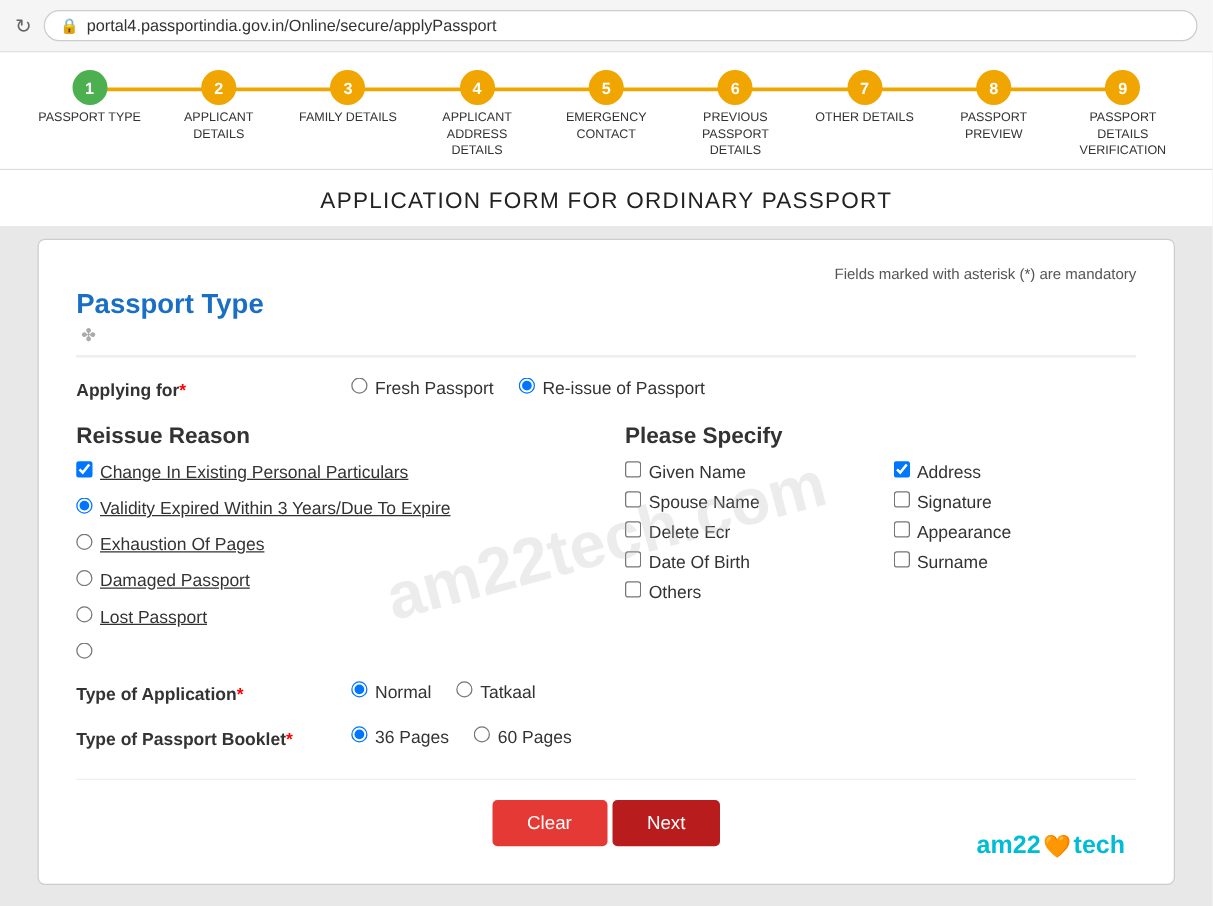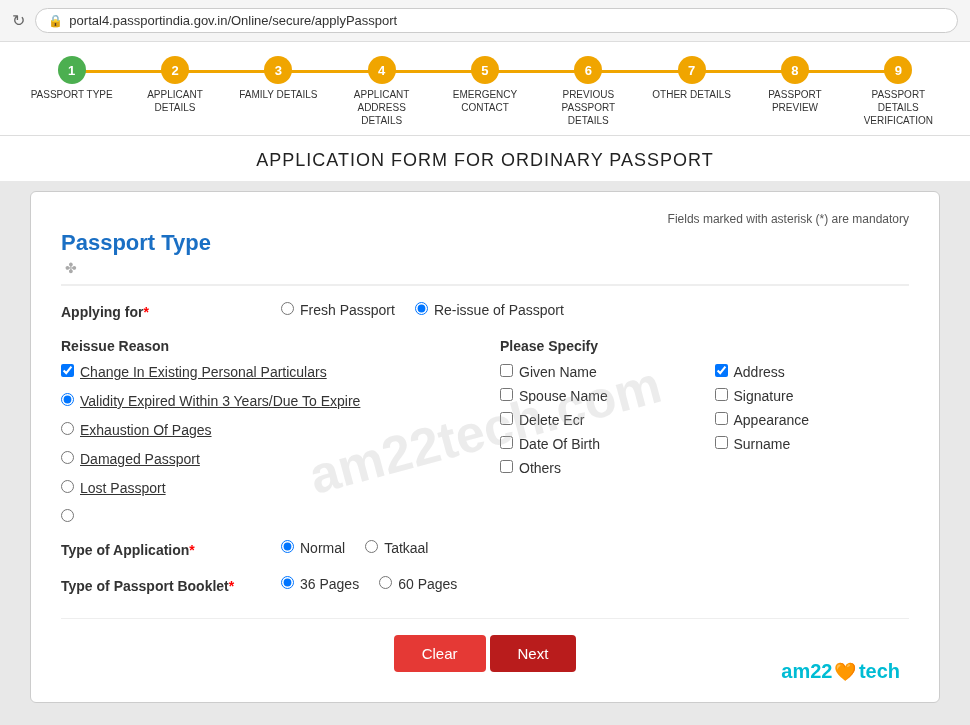--- a/index.html
+++ b/index.html
@@ -182,21 +182,21 @@
     
     .two-col-section {
       display: flex;
       gap: 30px;
       margin-bottom: 18px;
     }
     .col-left { flex: 1; min-width: 280px; }
     .col-right { flex: 1; min-width: 280px; }
     .subsection-title {
       font-weight: bold;
-      font-size: 14px;
+      font-size: 18px;
       margin-bottom: 10px;
     }
     .checkbox-list {
       display: flex;
       flex-direction: column;
       gap: 13px;
       text-decoration: underline;
     }
     .two-col-checkboxes {
       display: grid;

